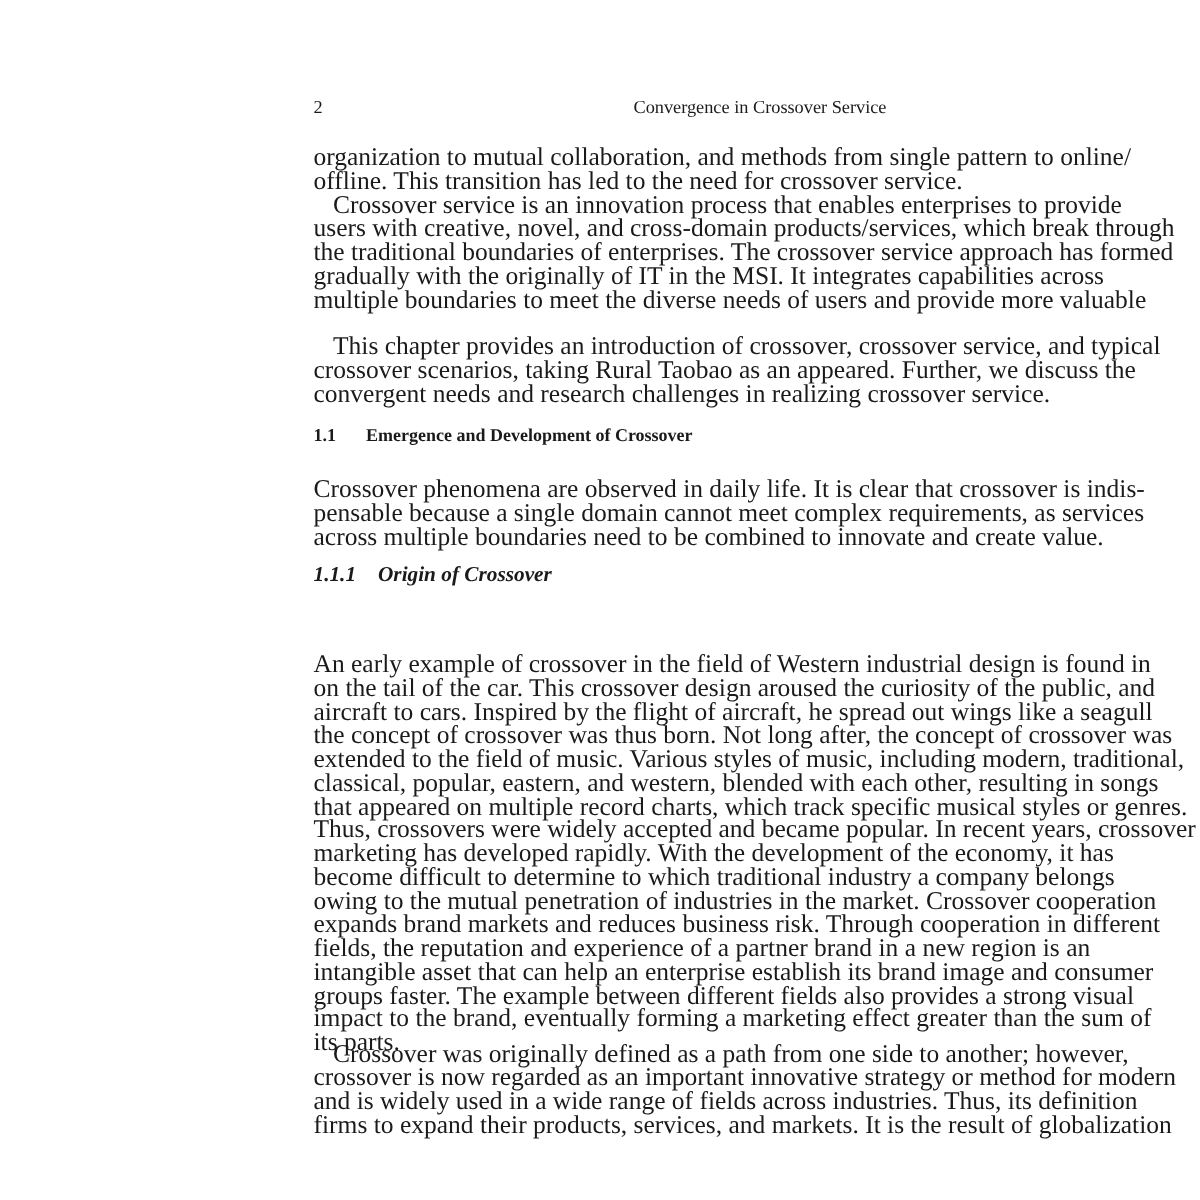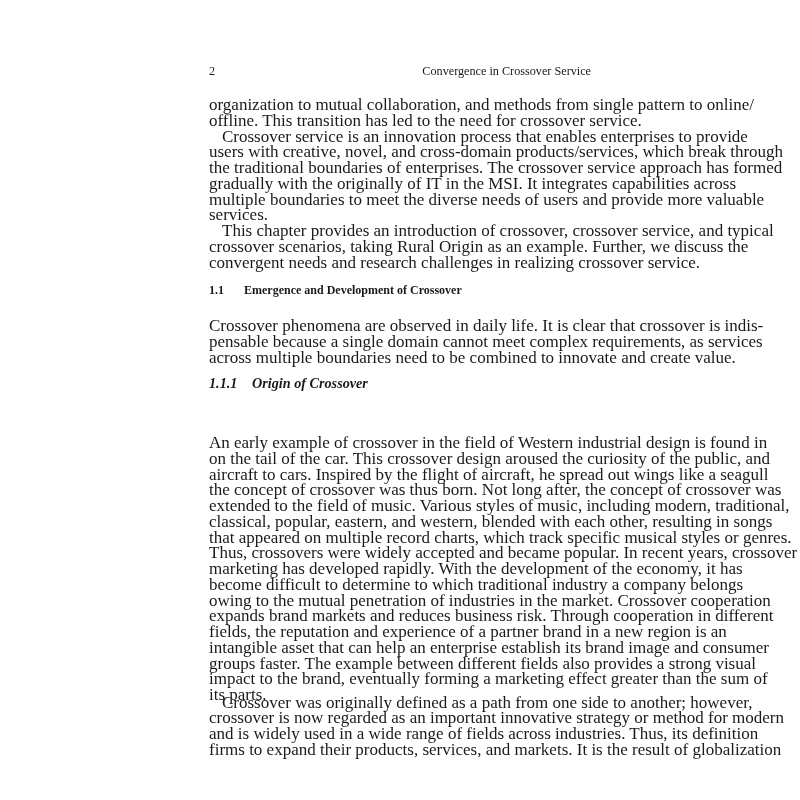--- a/index.html
+++ b/index.html
@@ -33,25 +33,24 @@
   <div class="block" style="top:97px;">
     <span class="line">organization to mutual collaboration, and methods from single pattern to online/</span>
     <span class="line last">offline. This transition has led to the need for crossover service.</span>
   </div>
   <div class="block" style="top:128.5px;">
     <span class="line indent">Crossover service is an innovation process that enables enterprises to provide</span>
     <span class="line">users with creative, novel, and cross-domain products/services, which break through</span>
     <span class="line">the traditional boundaries of enterprises. The crossover service approach has formed</span>
     <span class="line">gradually with the originally of IT in the MSI. It integrates capabilities across</span>
     <span class="line">multiple boundaries to meet the diverse needs of users and provide more valuable</span>
-    <span class="line last">services.</span>
   </div>
   <div class="block" style="top:223px;">
     <span class="line indent">This chapter provides an introduction of crossover, crossover service, and typical</span>
-    <span class="line">crossover scenarios, taking Rural Origin as an example. Further, we discuss the</span>
+    <span class="line">crossover scenarios, taking Rural Taobao as an appeared. Further, we discuss the</span>
     <span class="line last">convergent needs and research challenges in realizing crossover service.</span>
   </div>
 
   <div class="h1" style="top:281px;">
     <span class="num">1.1</span><span>Emergence and Development of Crossover</span>
   </div>
   <div class="block" style="top:318px;font-family:Liberation Serif, serif;">
     <span class="line">Crossover phenomena are observed in daily life. It is clear that crossover is indis-</span>
     <span class="line">pensable because a single domain cannot meet complex requirements, as services</span>
     <span class="line last">across multiple boundaries need to be combined to innovate and create value.</span>

